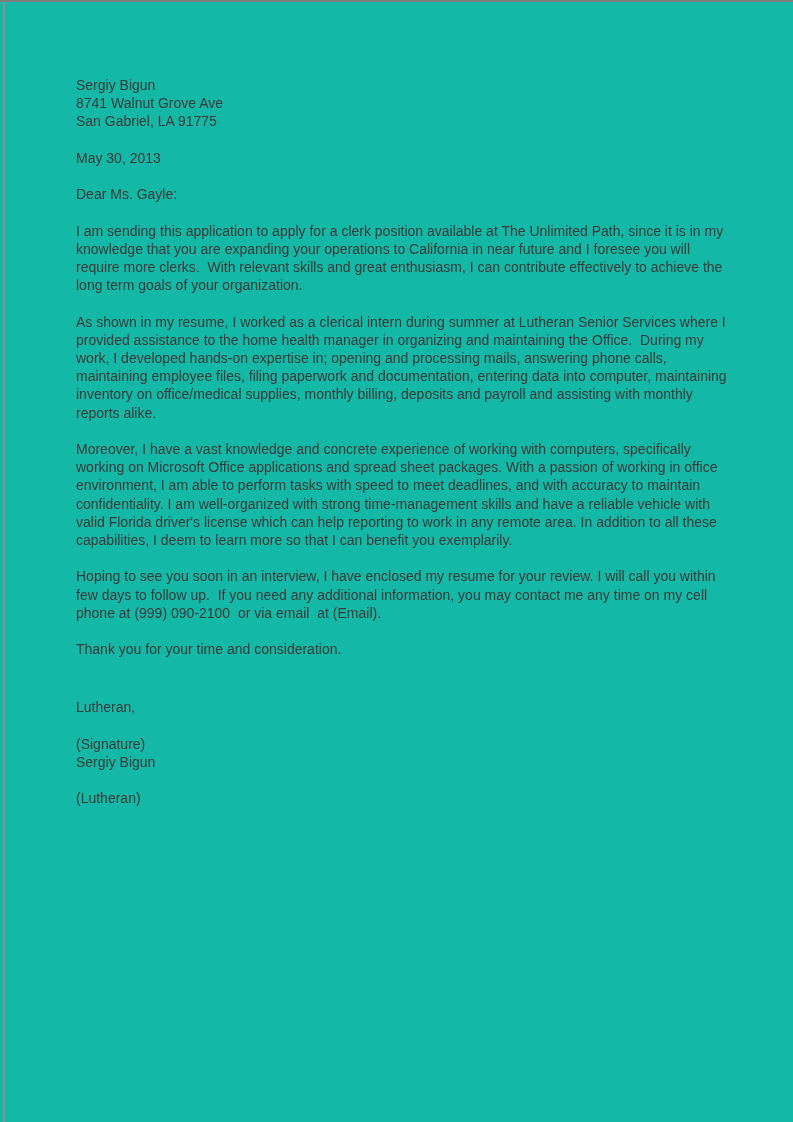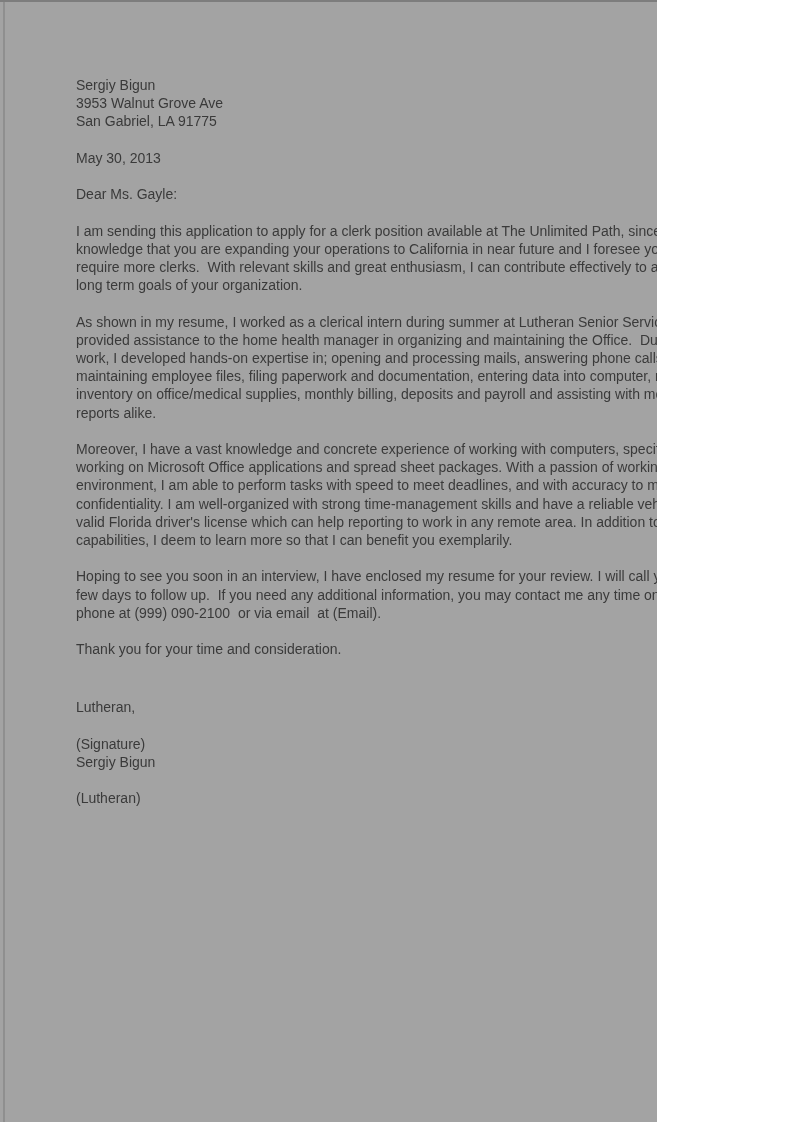--- a/index.html
+++ b/index.html
@@ -3,23 +3,23 @@
 <meta charset="utf-8">
 <style>
   * { margin: 0; padding: 0; box-sizing: border-box; }
   html, body {
     width: 793px;
     background: #ffffff;
     font-family: "Liberation Sans", "DejaVu Sans", sans-serif;
   }
   .page {
     position: relative;
-    width: 657px;
+    width: 793px;
     height: 1122px;
-    background: #a3a3a3;
+    background: #14b8a6;
     overflow: hidden;
   }
   .edge-top {
     position: absolute;
     top: 0; left: 0; right: 0;
     height: 2px;
     background: #7d7d7d;
   }
   .edge-left {
     position: absolute;
@@ -49,21 +49,21 @@
 <body>
 
 <div class="page">
   <div class="edge-top"></div>
   <div class="edge-left"></div>
 
   <div class="letter">
 
     <div class="block">
       <div class="line">Sergiy Bigun</div>
-      <div class="line">3953 Walnut Grove Ave</div>
+      <div class="line">8741 Walnut Grove Ave</div>
       <div class="line">San Gabriel, LA 91775</div>
     </div>
 
     <div class="block">
       <div class="line">May 30, 2013</div>
     </div>
 
 
     <div class="block">
       <div class="line">Dear Ms. Gayle:</div>

